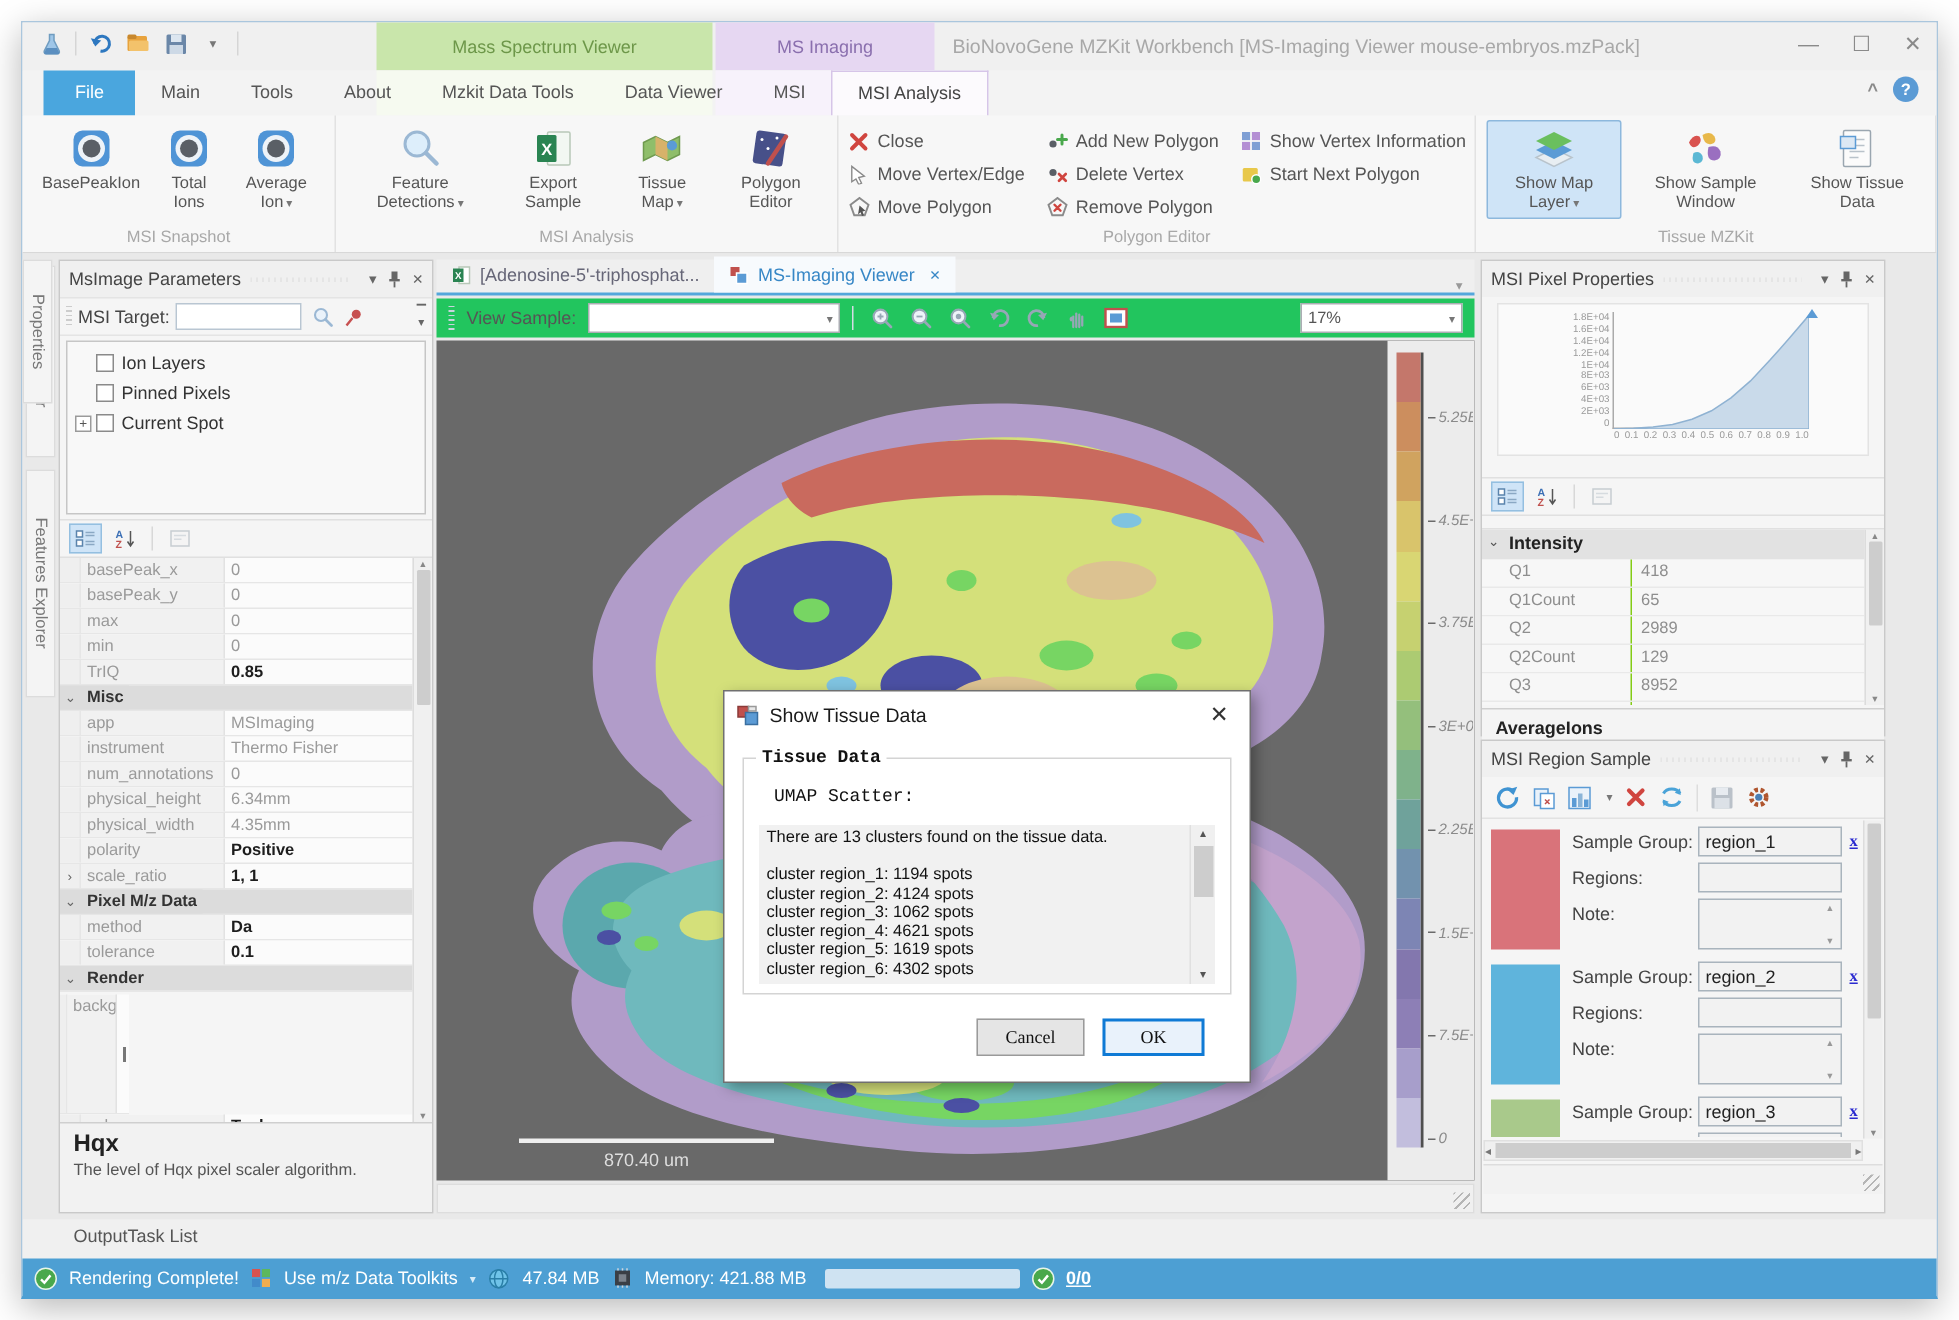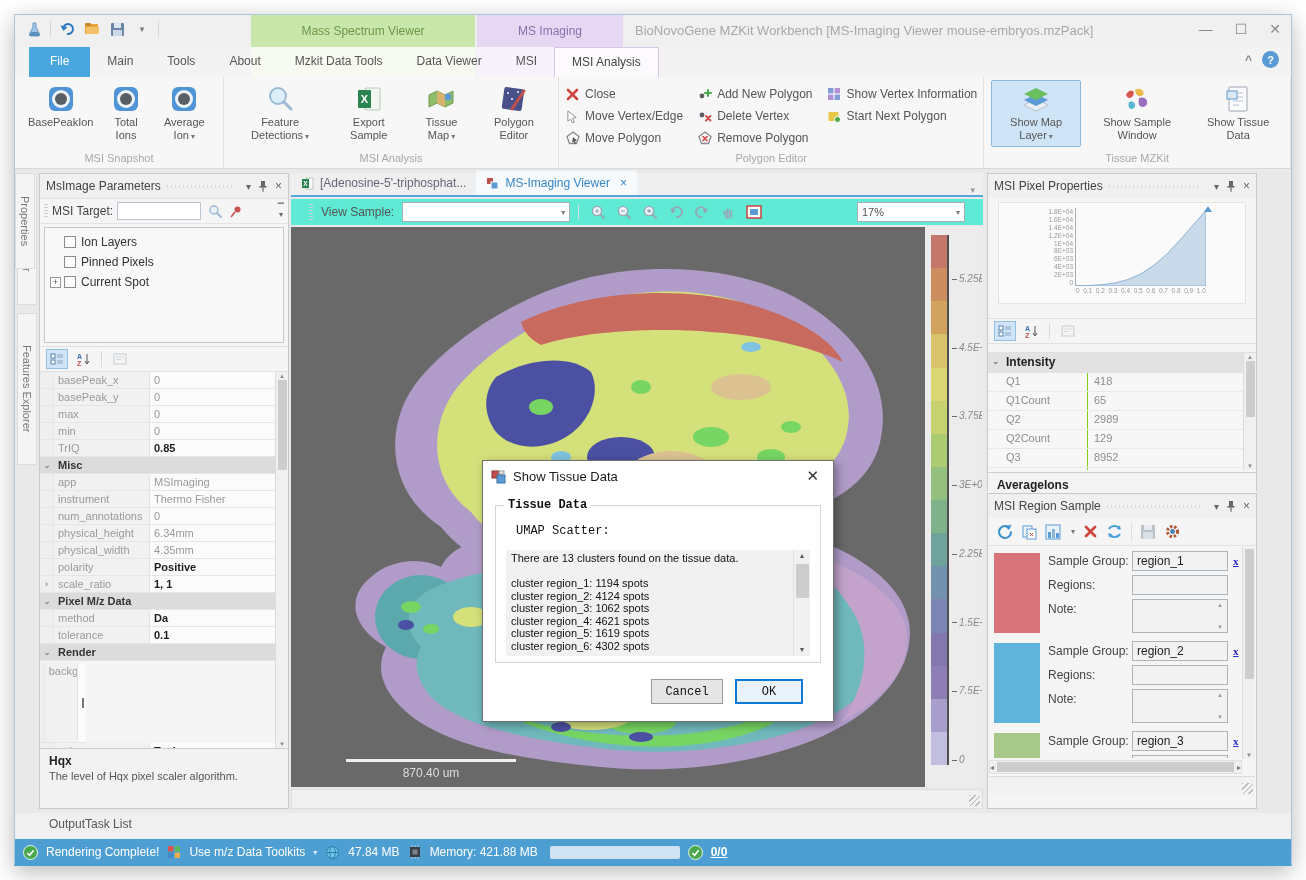--- a/index.html
+++ b/index.html
@@ -79,29 +79,29 @@
 .pgrow.cat .pgg{background:#dcdcdc;border-right:none}
 .pgrow.cat .pgg::before{content:"⌄"}
 .pgrow.cat .pgkey{background:#dcdcdc;color:#333;font-weight:bold;width:auto;border-right:none}
 .pgrow.exp .pgg::before{content:"›"}
 .pgswatch{display:none;width:16px;height:10px;margin-right:5px;border:1px solid #777}
 .pgrow.swatch .pgswatch{display:inline-block}
 .vscroll{position:absolute;right:0;top:0;bottom:0;width:13px;background:#f0f0f0;border-left:1px solid #dcdcdc;display:flex;flex-direction:column;align-items:center;font-size:7px;color:#888}
 .vscroll .thumb{width:9px;background:#cdcdcd;border-radius:1px}
 .vscroll .sp{flex:1}
 #pgdesc{height:60px;border-top:1px solid #cfcfcf;background:#f2f2f2;padding:5px 9px;font-size:11px;color:#555}
-#pgdesc b{display:block;font-size:12px;color:#222;margin-bottom:2px}
+#pgdesc b{display:block;font-size:16px;color:#222;margin-bottom:2px}
 
 #center{position:absolute;left:276px;top:4px;width:692px;height:636px}
 #doctabs{position:absolute;left:0;top:0;width:100%;height:24px;background:#efefef;border-bottom:2px solid #54a7db;display:flex;align-items:flex-end}
 .dtab{height:24px;display:flex;align-items:center;padding:0 10px;font-size:12px;color:#667;gap:6px;white-space:nowrap}
 .dtab.active{background:#f7fafd;color:#3787c6}
 .dtab .x{color:#3787c6;font-size:12px;margin-left:4px}
 #doctabs .chev{margin-left:auto;color:#999;font-size:9px;padding:0 8px}
-#viewbar{position:absolute;left:0;top:26px;width:100%;height:26px;background:#5eead4;display:flex;align-items:center;padding:0 18px;gap:4px}
+#viewbar{position:absolute;left:0;top:26px;width:100%;height:26px;background:#22c55e;display:flex;align-items:center;padding:0 8px;gap:4px}
 .grip-dots{width:4px;height:16px;background:repeating-linear-gradient(180deg,#c9d4de 0 1px,transparent 1px 3px);margin-right:4px}
 #viewbar .lbl{font-size:12px;color:#555;margin-right:4px}
 .combo{background:#fff;border:1px solid #abadb3;height:20px;display:flex;align-items:center;justify-content:space-between;padding:0 4px;font-size:11px;color:#555}
 .combo .ar{font-size:8px;color:#777}
 .tool{width:22px;height:20px;display:flex;align-items:center;justify-content:center}
 #viewbar .sep{width:1px;height:16px;background:#d4dce4;margin:0 4px}
 #viewport{position:absolute;left:0;top:54px;width:692px;height:560px;background:#696969;overflow:hidden}
 #cbgutter{position:absolute;right:0;top:0;width:58px;height:560px;background:#ececec}
 #cbar{position:absolute;left:6px;top:8px;width:18px;height:530px;display:flex;flex-direction:column;border-right:2px solid #4f4f4f}
 .cbseg{flex:1}
@@ -119,21 +119,21 @@
 #dlg-title .x{margin-left:auto;color:#333;font-size:15px;padding:0 6px}
 #dlg-group{position:absolute;left:12px;top:44px;right:12px;height:158px;border:1px solid #d4d4d4}
 #dlg-group legend,#dlg-grouplbl{position:absolute;left:8px;top:-8px;background:#fff;padding:0 4px;
  font-family:"Liberation Mono",monospace;font-size:12px;font-weight:bold;color:#111}
 #dlg-sub{position:absolute;left:20px;top:18px;font-family:"Liberation Mono",monospace;font-size:12px;color:#111}
 #dlg-textbox{position:absolute;left:10px;top:44px;right:10px;height:106px;background:#f1f1f1;font-family:"Liberation Mono",monospace;
  font-size:11px;line-height:12.5px;color:#111;padding:2px 22px 2px 5px;overflow:hidden}
 #dlg-scroll{position:absolute;right:0;top:0;bottom:0;width:17px;background:#f0f0f0;border-left:1px solid #e0e0e0;display:flex;flex-direction:column;align-items:center;font-size:8px;color:#555}
 #dlg-scroll .thumb{width:13px;height:34px;background:#cdcdcd;margin-top:1px}
 #dlg-scroll .sp{flex:1}
-.dlgbtn{position:absolute;top:218px;height:25px;background:#e5e5e5;border:1px solid #9a9a9a;font-family:Liberation Mono, monospace;
+.dlgbtn{position:absolute;top:218px;height:25px;background:#e5e5e5;border:1px solid #9a9a9a;font-family:Liberation Serif, serif;
  font-size:12px;color:#111;display:flex;align-items:center;justify-content:center}
 #btn-cancel{left:168px;width:72px}
 #btn-ok{left:252px;width:68px;border:2px solid #0f7ad5;background:#e9f2fb}
 
 #rcol{position:absolute;left:972px;top:4px;width:270px;height:636px}
 .rpanel{position:absolute;left:0;width:270px;background:#f5f5f5;border:1px solid #c9c9c9}
 #ppx{top:0;height:318px}
 #prg{top:320px;height:316px}
 #chartwrap{position:relative;height:102px;margin:4px 10px 0 10px;background:#fafafa;border:1px solid #e3e3e3;display:flex;justify-content:center}
 #chart-y{display:flex;flex-direction:column;justify-content:space-between;align-items:flex-end;width:36px;padding:5px 2px 17px 0;font-size:6.5px;color:#999}

